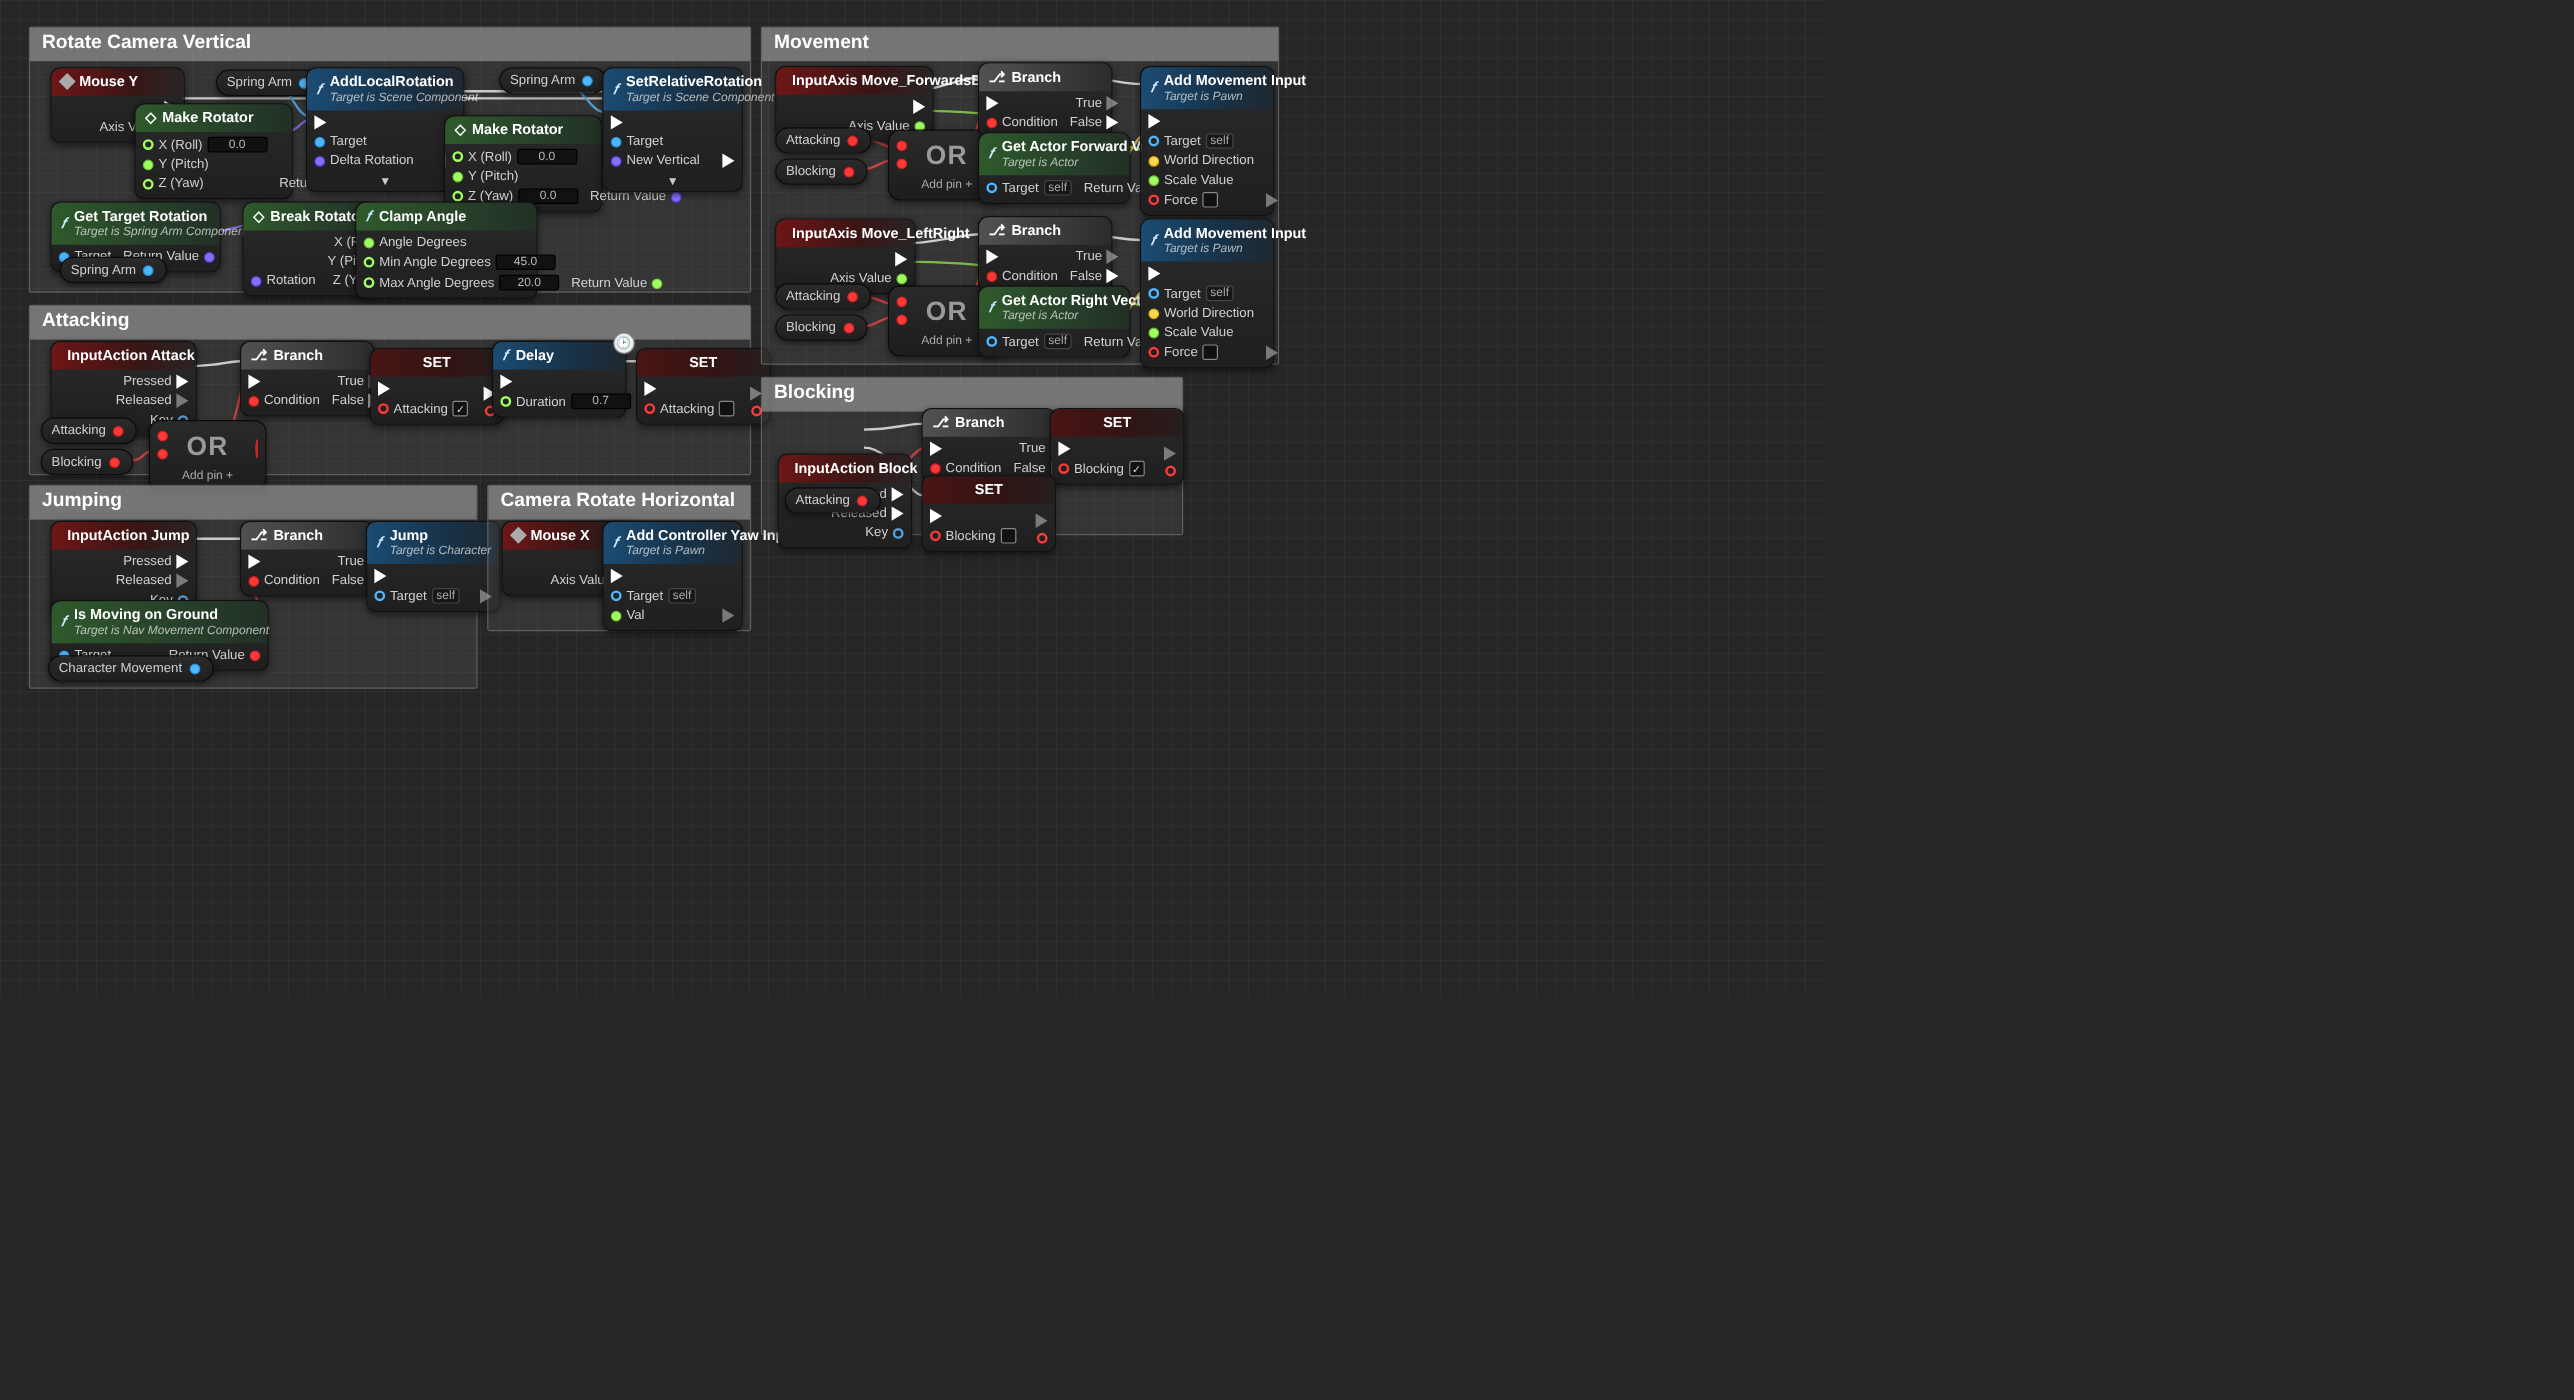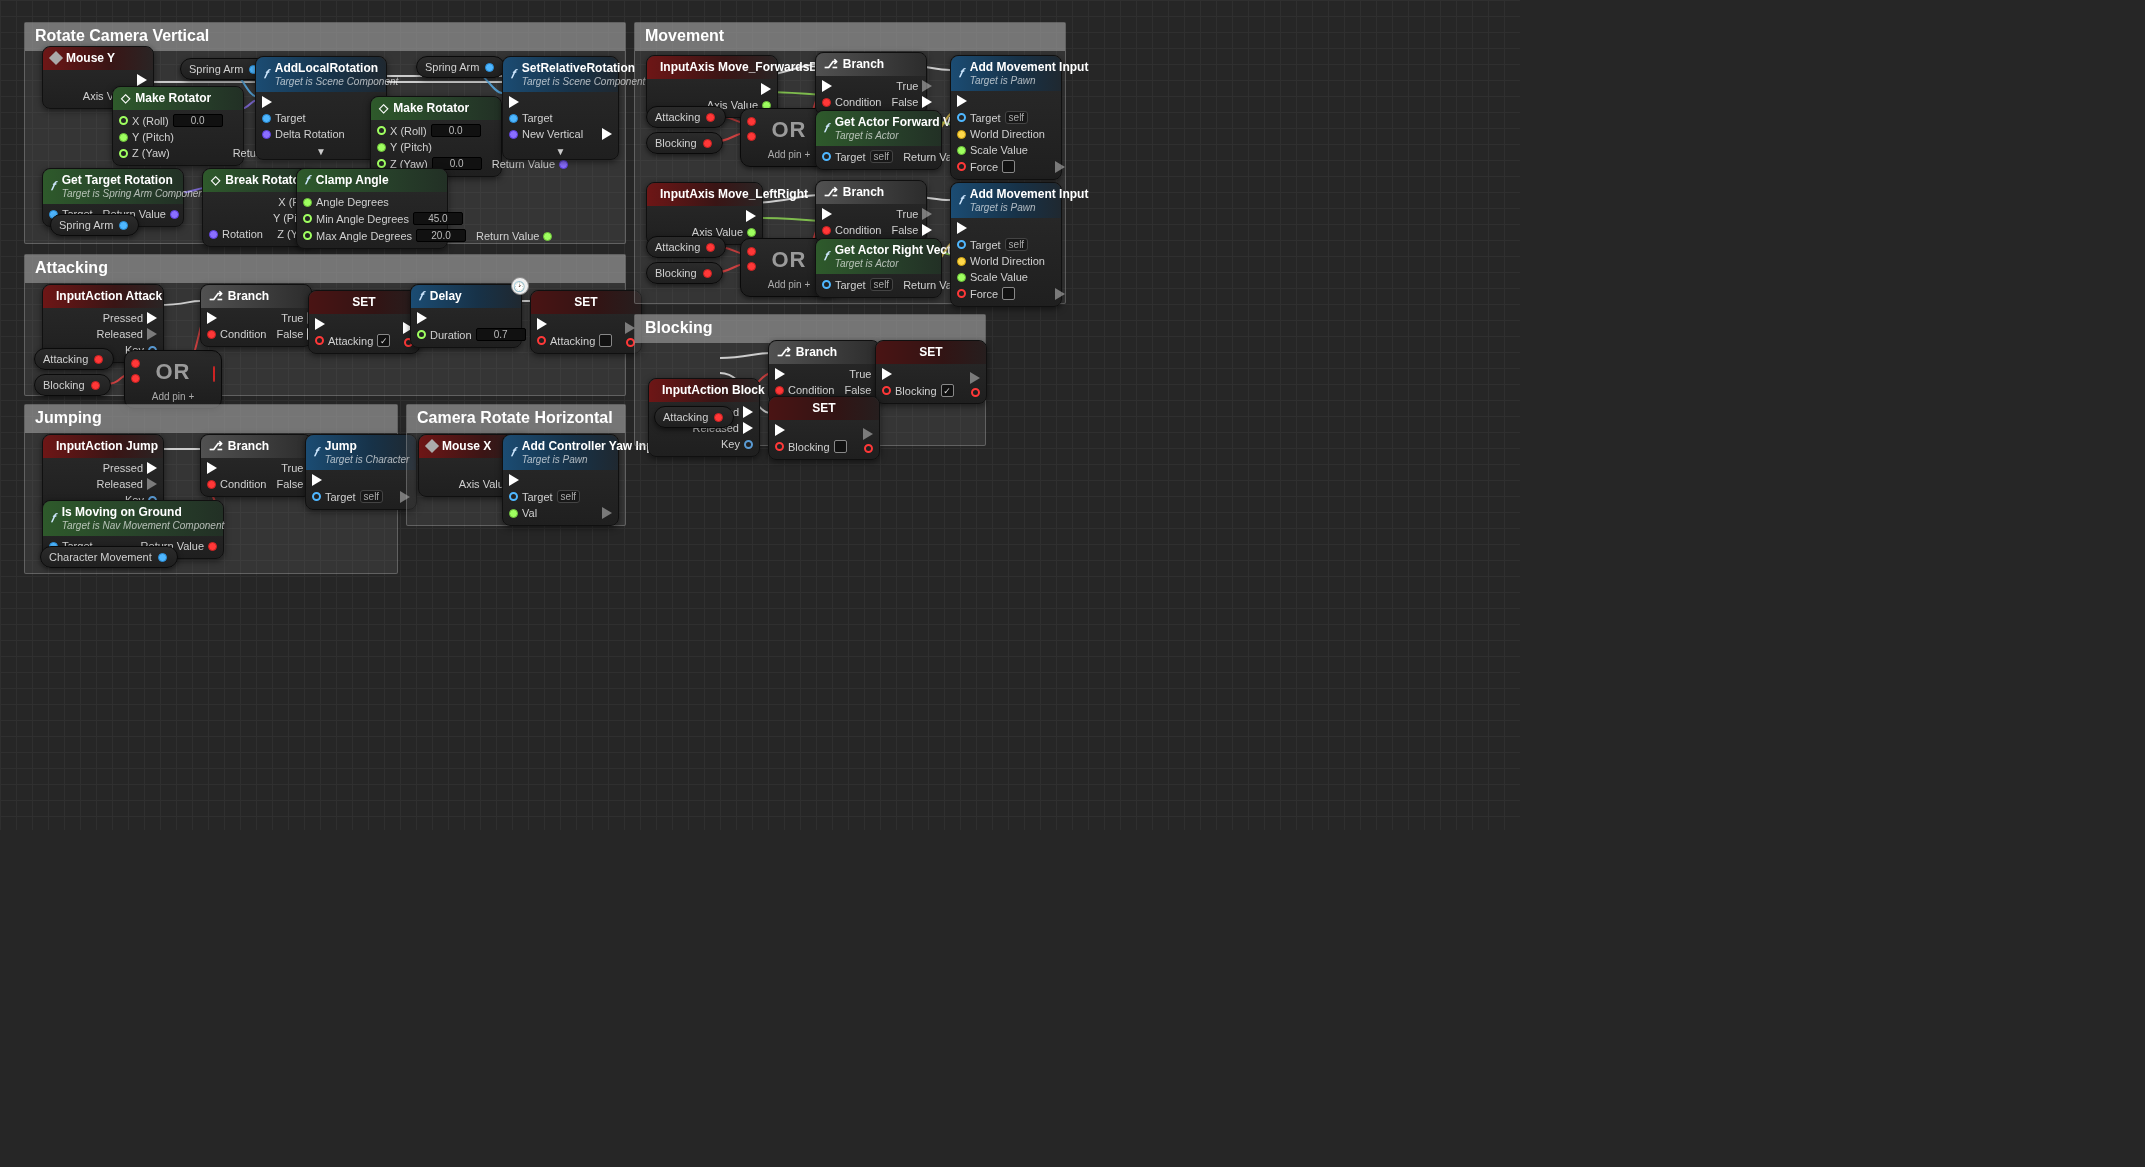--- a/index.html
+++ b/index.html
@@ -219,21 +219,21 @@
     <path class="w-exec" d="M720 358 C745 358 755 353 770 353"></path>
     <path class="w-exec" d="M720 373 C745 373 755 413 770 413"></path>
     <path class="w-exec" d="M848 353 C865 353 870 353 880 353"></path>
     <path class="w-bool" d="M720 414 C745 414 755 372 775 372"></path>
   </svg>
 
   <div class="comment-box" style="left:24px; top:22px; width:600px; height:220px;">
     <div class="comment-title">Rotate Camera Vertical</div>
   </div>
 
-  <div class="node" style="left:42px; top:46px; width:80px;">
+  <div class="node" style="left:42px; top:56px; width:80px;">
     <div class="node-header hdr-red">
         <span class="diamond-icon"></span>
         <span>Mouse Y</span>
       </div>
     <div class="node-body">
       <div class="col col-right" style="width:100%">
         <div class="pin pin-r">
             <span class="tri"></span>
           </div>
         <div class="pin pin-r">

